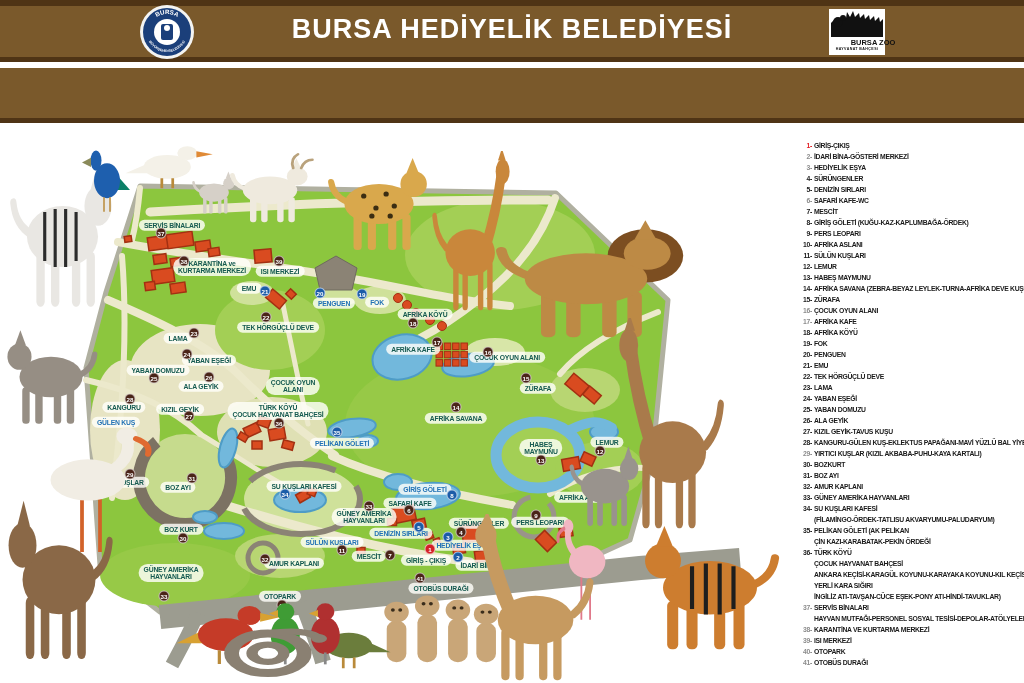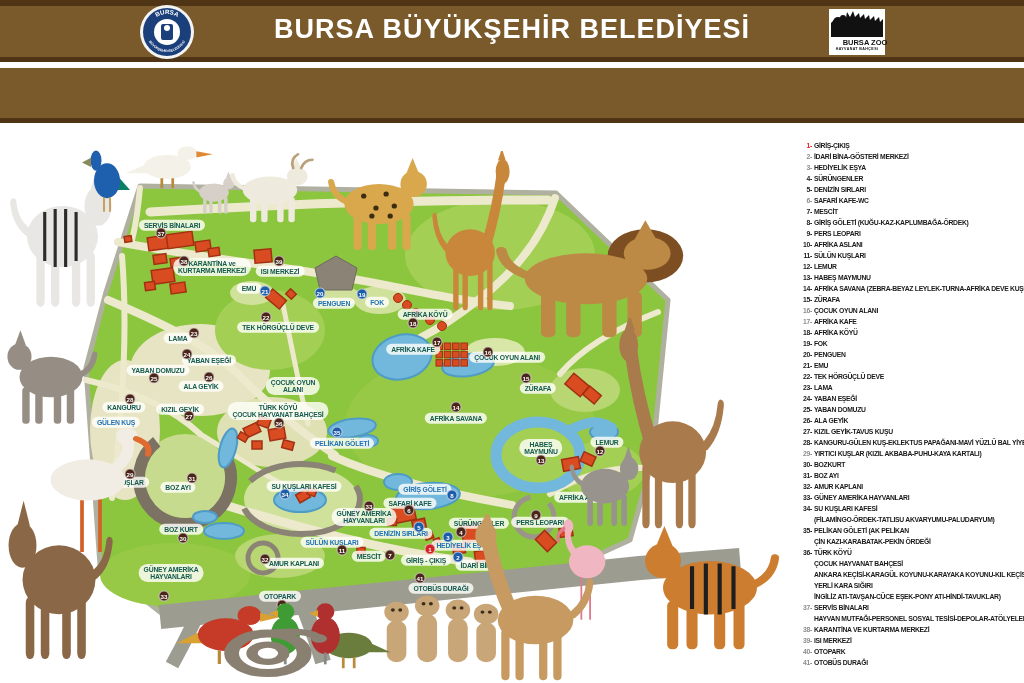--- a/index.html
+++ b/index.html
@@ -9,21 +9,21 @@
   .band{position:absolute;left:0;width:1024px;background:#7a592b;}
   #band1{top:0;height:62px;border-top:6px solid #4f3415;border-bottom:5px solid #4f3415;box-sizing:border-box;}
   #band2{top:68px;height:55px;border-bottom:5px solid #4f3415;box-sizing:border-box;}
   #title1{position:absolute;top:14px;left:0;width:1024px;text-align:center;color:#ffffff;
           font-size:27px;font-weight:bold;letter-spacing:1px;}
   #title2{position:absolute;top:78px;left:0;width:1024px;text-align:center;color:#ffffff;
           font-size:37px;font-weight:bold;letter-spacing:0.5px;}
   #muni-logo{position:absolute;top:3px;left:138px;width:58px;height:58px;}
   #zoo-logo{position:absolute;top:9px;left:829px;width:56px;height:46px;background:#ffffff;}
   #zoo-logo svg{position:absolute;top:0;left:0;}
-  .zoo-t1{position:absolute;left:8px;top:29px;width:56px;text-align:center;font-size:7.5px;font-weight:bold;color:#111;}
+  .zoo-t1{position:absolute;left:16px;top:29px;width:56px;text-align:center;font-size:7.5px;font-weight:bold;color:#111;}
   .zoo-t2{position:absolute;left:0;top:38px;width:56px;text-align:center;font-size:3.6px;font-weight:bold;color:#111;letter-spacing:0.4px;}
   
   #map-base{position:absolute;left:0;top:123px;z-index:1;}
   #map-overlay{position:absolute;left:0;top:0;width:1024px;height:683px;z-index:4;pointer-events:none;}
   .map-label{position:absolute;transform:translate(-50%,-50%);font-size:6.8px;font-weight:bold;
              text-align:center;line-height:1.12;background:rgba(255,255,250,0.82);border-radius:9px;
              padding:1.5px 5px;white-space:nowrap;letter-spacing:-0.2px;}
   .map-marker{position:absolute;width:11px;height:11px;border-radius:50%;transform:translate(-50%,-50%);
               color:#fff;font-size:6.2px;font-weight:bold;display:flex;align-items:center;justify-content:center;
               border:1px solid rgba(255,255,255,0.65);box-sizing:border-box;}
@@ -39,21 +39,21 @@
   .leg-sub{font-size:6.8px;font-weight:bold;line-height:11px;letter-spacing:-0.3px;white-space:nowrap;
            padding-left:16px;color:#1a1a1a;}
 </style>
 </head>
 <body>
 
 <div id="poster">
 
   <div id="band1" class="band"></div>
   <div id="band2" class="band"></div>
-  <div id="title1">BURSA BÜYÜKŞEHİR BELEDİYESİ</div>
+  <div id="title1">BURSA HEDİYELİK BELEDİYESİ</div>
   <div id="muni-logo"><svg width="58" height="58" viewBox="0 0 58 58">
      <defs>
        <path id="arcT" d="M10,30 a19,19 0 1,1 38,0"></path>
        <path id="arcB" d="M8,28 a21,21 0 1,0 42,0"></path>
      </defs>
      <circle cx="29" cy="29" r="27" fill="#f4f4f2"></circle>
      <circle cx="29" cy="29" r="24" fill="#1b3f7a"></circle>
      <circle cx="29" cy="29" r="13" fill="#ffffff"></circle>
      <rect x="23" y="21" width="12" height="16" rx="2" fill="#1b3f7a"></rect>
      <circle cx="29" cy="25" r="3" fill="#ffffff"></circle>

